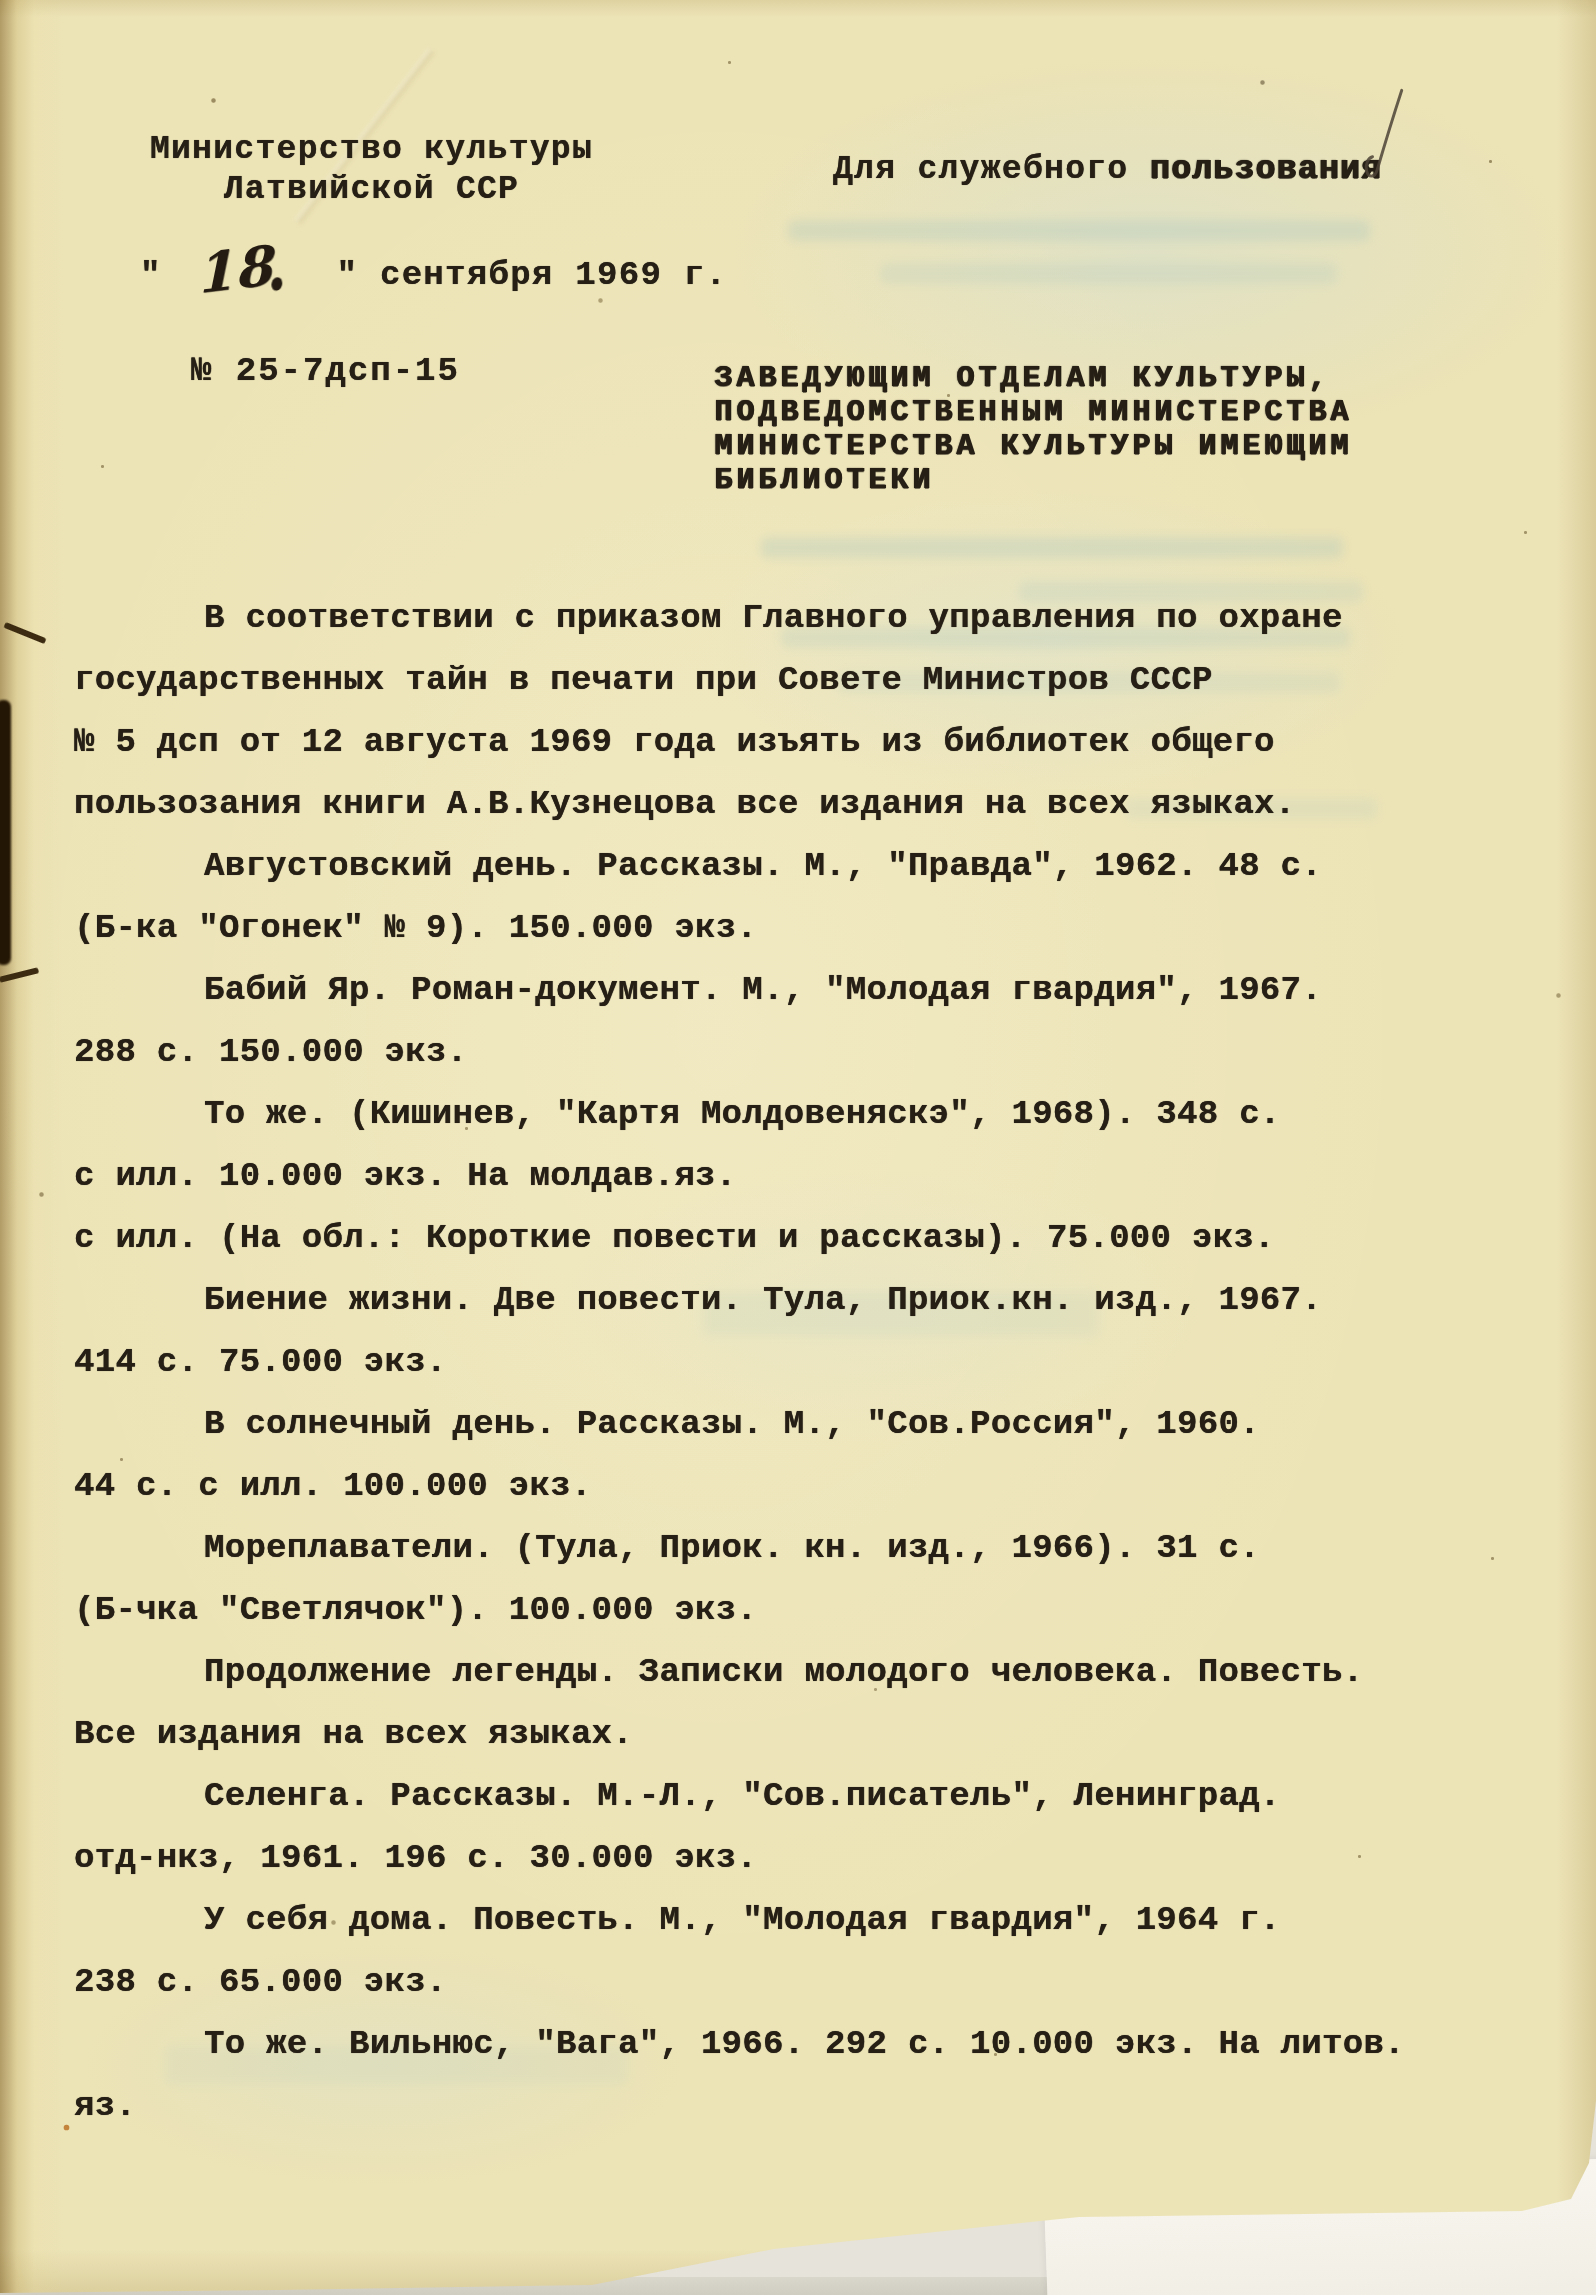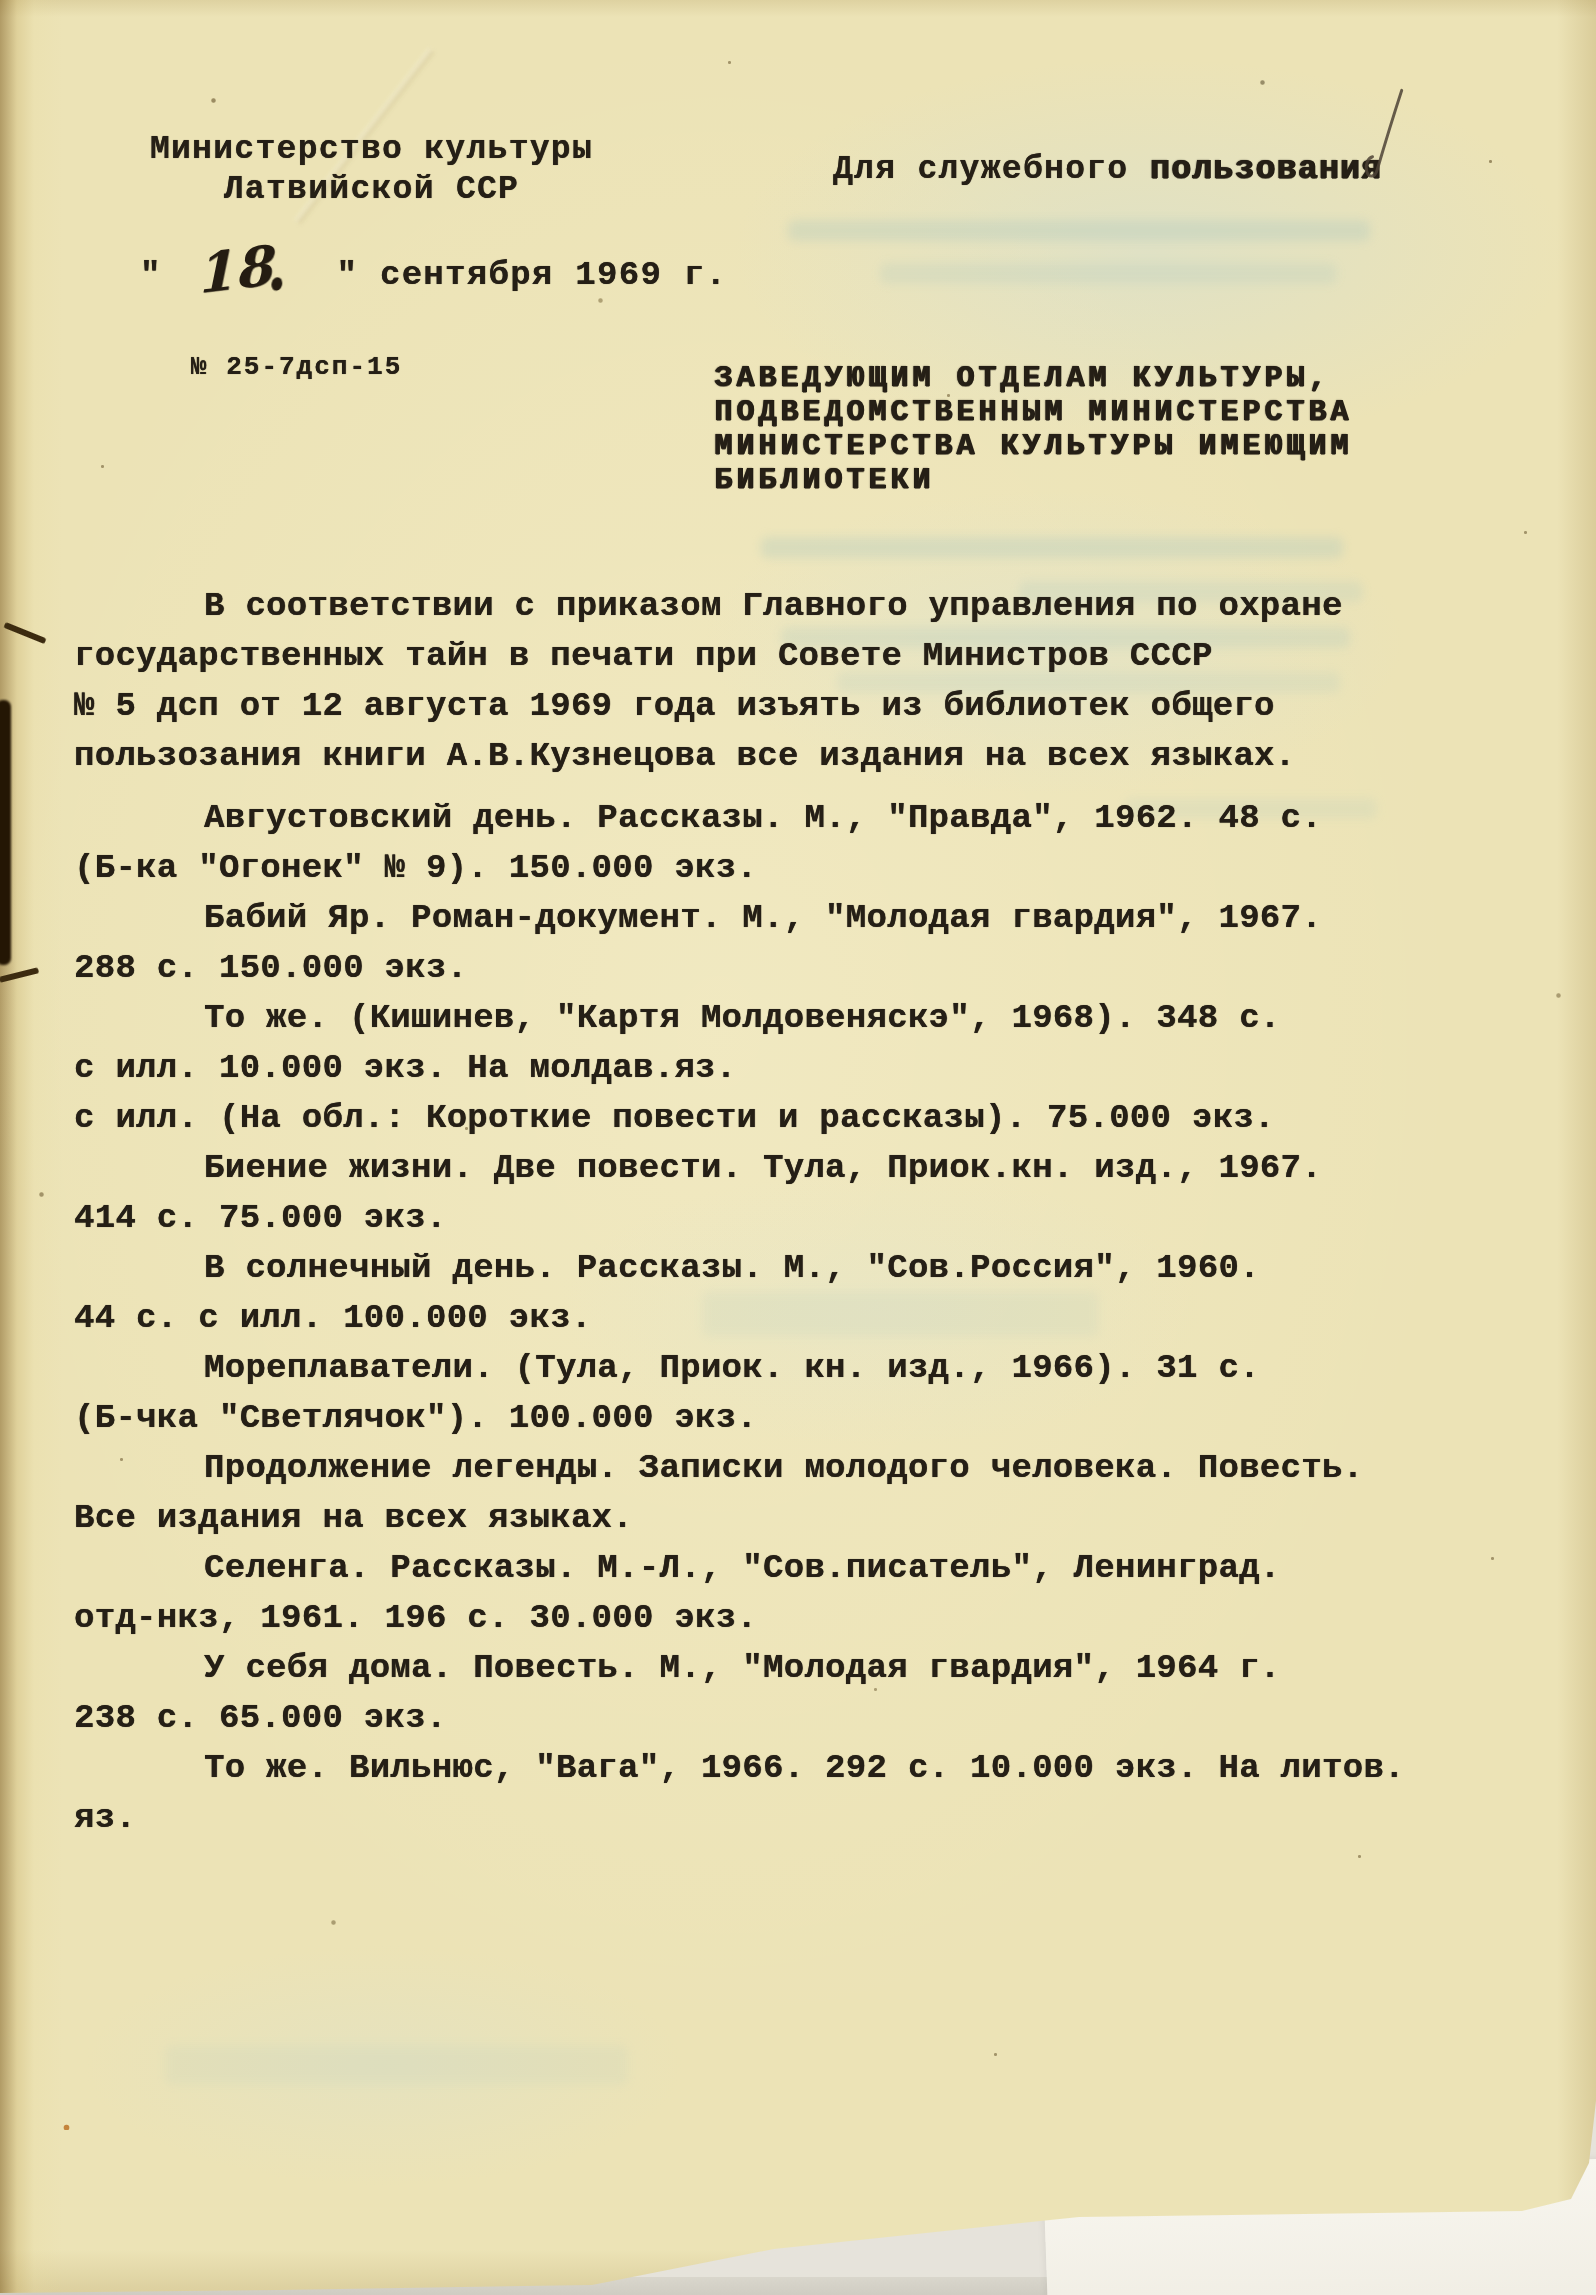--- a/index.html
+++ b/index.html
@@ -59,25 +59,25 @@
   .org-block{left:140px;top:130px;width:463px;text-align:center;font-size:33px;line-height:40px;letter-spacing:1.3px;}
   .classification{left:833px;top:151px;font-size:33px;letter-spacing:1.3px;white-space:nowrap;}
   .classification .emph{text-shadow:1.5px 0 0 currentColor,0 0 1.3px rgba(30,24,16,0.9),0.7px 0.7px 0 rgba(30,24,16,0.6);}
   .date-line{left:140px;top:252px;font-size:34px;letter-spacing:1.3px;white-space:nowrap;}
   .date-line .q2{margin-left:30px;}
   .hand-day{display:inline-block;font-family:"DejaVu Serif",serif;font-style:italic;font-weight:700;
     font-size:54px;line-height:34px;color:#241c12;transform:rotate(-7deg) skewX(-8deg);
     vertical-align:-4px;margin:0 6.6px 0 17px;position:relative;text-shadow:0.7px 0.7px 0.7px rgba(36,28,18,0.6);}
   .hand-day::after{content:"";position:absolute;right:-5.3px;bottom:-9.3px;width:10.6px;height:13.2px;
     background:#241c12;border-radius:50%;filter:blur(0.7px);}
-  .number-line{left:191px;top:352px;font-size:26px;letter-spacing:2px;white-space:nowrap;}
+  .number-line{left:191px;top:352px;font-size:34px;letter-spacing:2px;white-space:nowrap;}
   .addressee{left:714px;top:361px;font-size:30px;line-height:34px;letter-spacing:4px;white-space:nowrap;
     text-shadow:1.2px 0 0 currentColor,0 0 1.3px rgba(30,24,16,0.85),0.7px 0.7px 0 rgba(30,24,16,0.5);}
   .body-text{left:74px;top:581px;width:1483px;font-size:34px;line-height:50px;letter-spacing:0.3px;}
-  .body-text .line{white-space:nowrap;}
+  .body-text .line{white-space:nowrap;margin-top:12px;}
   .body-text .line.indent{padding-left:130px;}
   .body-text .line.sec{margin-top:12px;}
 
   .checkmark{position:absolute;left:1338px;top:85px;width:73px;height:113px;}
 </style>
 </head>
 <body>
 
 <div class="stage">
 

